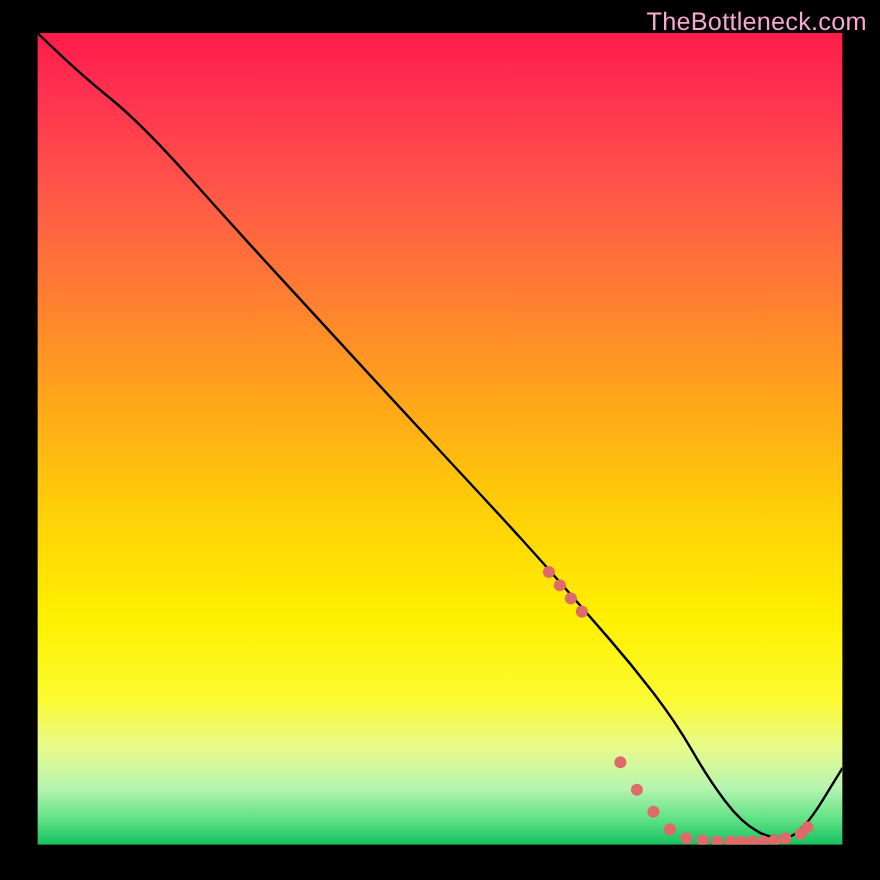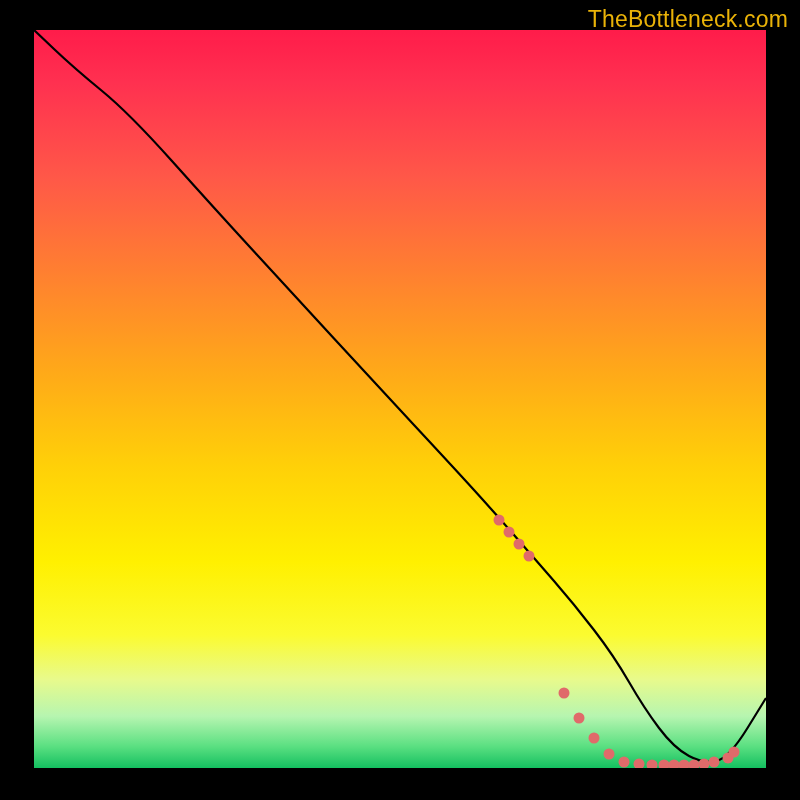--- a/index.html
+++ b/index.html
@@ -41,21 +41,21 @@
       #5ce082 97%,
       #14c060 100%
     );
   }
   .watermark {
     position: absolute;
     top: 6px;
     right: 12px;
     font-family: Arial, Helvetica, sans-serif;
     font-size: 23px;
-    color: #eab308;
+    color: #f9a8d4;
     letter-spacing: 0.2px;
     user-select: none;
   }
   svg.curve {
     position: absolute;
     inset: 0;
   }
 </style>
 </head>
 <body>

